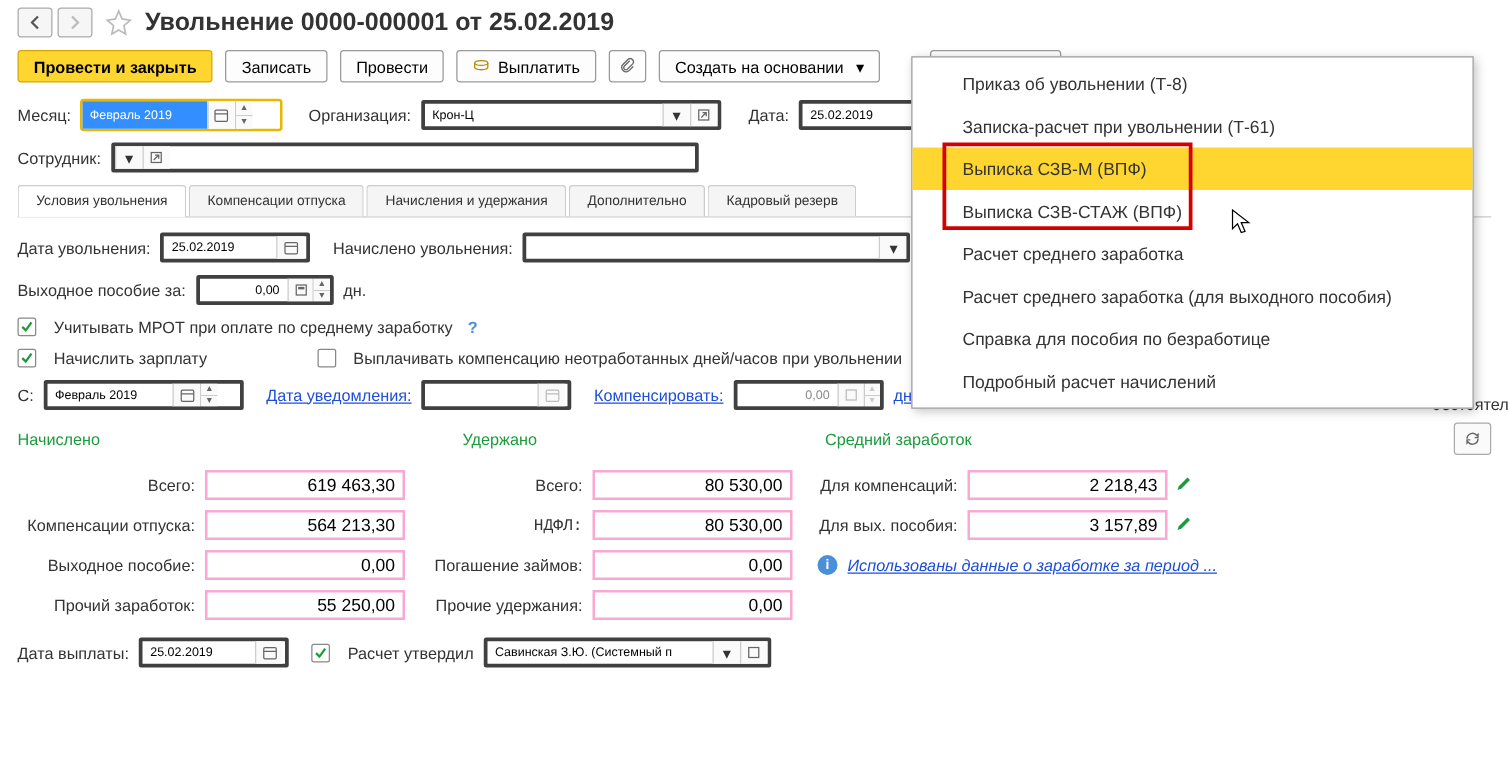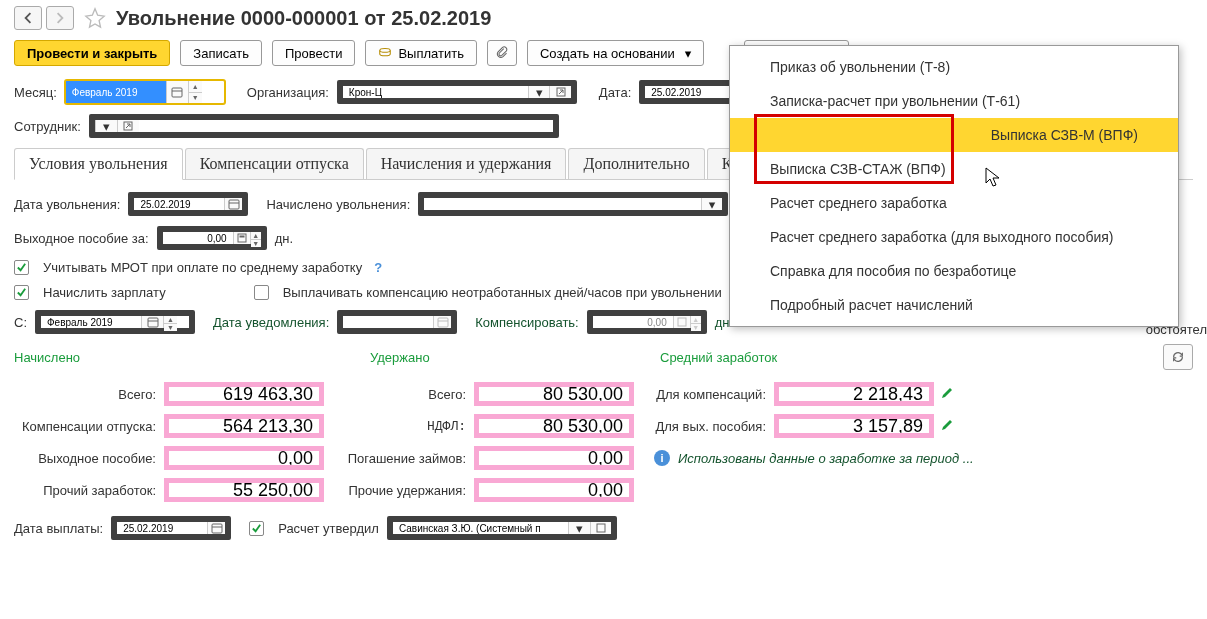--- a/index.html
+++ b/index.html
@@ -9,50 +9,50 @@
   .nav-btn svg { width: 12px; height: 12px; }
   .star-icon { width: 22px; height: 22px; margin: 0 6px; }
   .page-title { font-size: 20px; font-weight: bold; color: #333; }
   .toolbar { display: flex; align-items: center; gap: 10px; margin-bottom: 14px; position: relative; }
   .btn { height: 26px; padding: 0 12px; border: 1px solid #999; background: #fdfdfd; border-radius: 3px; cursor: pointer; font-size: 13px; display: inline-flex; align-items: center; gap: 6px; }
   .btn-primary { background: #ffd630; border-color: #d4a800; font-weight: bold; }
   .btn-icon-only { width: 30px; padding: 0; justify-content: center; }
   .dropdown-arrow { margin-left: 4px; }
   .row { display: flex; align-items: center; gap: 8px; margin-bottom: 10px; }
   .lbl { font-size: 13px; }
-  .field-wrap { display: inline-flex; align-items: stretch; height: 24px; border: 6px solid #404040; border-radius: 2px; background: #fff; }
+  .field-wrap { display: inline-flex; align-items: stretch; height: 24px; border: 3px solid #404040; border-radius: 2px; background: #fff; }
   .field-wrap.highlight { border: 1px solid #e6b800; box-shadow: 0 0 0 1px #e6b800; }
   .field-wrap input { border: none; padding: 0 6px; font-size: 10px; outline: none; background: transparent; }
   .field-wrap input.sel { background: #338fff; color: #fff; }
   .field-side { width: 22px; border-left: 1px solid #ccc; display: flex; align-items: center; justify-content: center; cursor: pointer; background: #fafafa; }
   .spinner { display: flex; flex-direction: column; width: 14px; border-left: 1px solid #ccc; }
   .spinner div { flex: 1; display: flex; align-items: center; justify-content: center; cursor: pointer; font-size: 7px; color: #666; background: #fafafa; }
   .spinner div:first-child { border-bottom: 1px solid #ccc; }
   .tabs { display: flex; border-bottom: 1px solid #ccc; margin-bottom: 12px; position: relative; }
-  .tab { padding: 6px 14px; border: 1px solid #ccc; border-bottom: none; margin-right: 2px; background: #f5f5f5; cursor: pointer; border-radius: 3px 3px 0 0; font-size: 16px; font-family: Liberation Serif, serif; }
+  .tab { padding: 6px 14px; border: 1px solid #ccc; border-bottom: none; margin-right: 2px; background: #f5f5f5; cursor: pointer; border-radius: 3px 3px 0 0; font-size: 11px; }
   .tab.active { background: #fff; border-bottom: 1px solid #fff; margin-bottom: -1px; }
   .cb { width: 15px; height: 15px; border: 1px solid #888; border-radius: 2px; display: inline-flex; align-items: center; justify-content: center; margin-right: 6px; cursor: pointer; background: #fff; }
   .cb.checked { color: #1a9c3c; }
   .cb.checked svg { width: 11px; height: 11px; }
   .help-icon { color: #4a90d9; font-weight: bold; margin-left: 4px; cursor: pointer; }
   .section-headers { display: flex; margin-top: 10px; margin-bottom: 12px; align-items: center; }
   .section-headers .h { color: #1a9c3c; font-size: 13px; }
   .grid3 { display: flex; gap: 20px; }
   .col { }
   .frow { display: flex; align-items: center; margin-bottom: 8px; height: 24px; }
   .frow .flbl { text-align: right; padding-right: 8px; font-size: 13px; }
-  .frow .fval { border: 5px solid #f9a8d4; height: 24px; padding: 0 6px; font-size: 18px; text-align: right; background: #fff; }
+  .frow .fval { border: 2px solid #f9a8d4; height: 24px; padding: 0 6px; font-size: 14px; text-align: right; background: #fff; }
   .pencil { margin-left: 6px; cursor: pointer; }
   .pencil svg { width: 14px; height: 14px; }
   .info-icon { width: 16px; height: 16px; border-radius: 50%; background: #4a90d9; color: #fff; font-size: 11px; font-weight: bold; display: inline-flex; align-items: center; justify-content: center; margin-right: 8px; }
-  .disabled-text { color: #14532d; }
+  .disabled-text { color: #1d4ed8; text-decoration: underline; }
   .refresh-btn { width: 30px; height: 26px; border: 1px solid #aaa; border-radius: 3px; background: #fafafa; display: flex; align-items: center; justify-content: center; cursor: pointer; }
   .print-menu { position: absolute; left: 729px; top: 45px; width: 450px; background: #fff; border: 1px solid #999; box-shadow: 2px 2px 8px rgba(0,0,0,0.25); z-index: 100; padding: 4px 0; }
   .menu-item { padding: 9px 40px; font-size: 14px; cursor: pointer; position: relative; }
-  .menu-item.hl { background: #ffd630; text-align: right; }
+  .menu-item.hl { background: #ffd630; }
   .red-box { position: absolute; border: 3px solid #d40000; pointer-events: none; }
   .cursor { position: absolute; left: 985px; top: 167px; z-index: 200; }
   .obst { position: absolute; right: -14px; top: 130px; font-size: 13px; color: #333; }
   input.ro { color: #888; }
   .txt-right { text-align: right; }
 </style>
 </head>
 <body>
 
 <div class="topbar">

